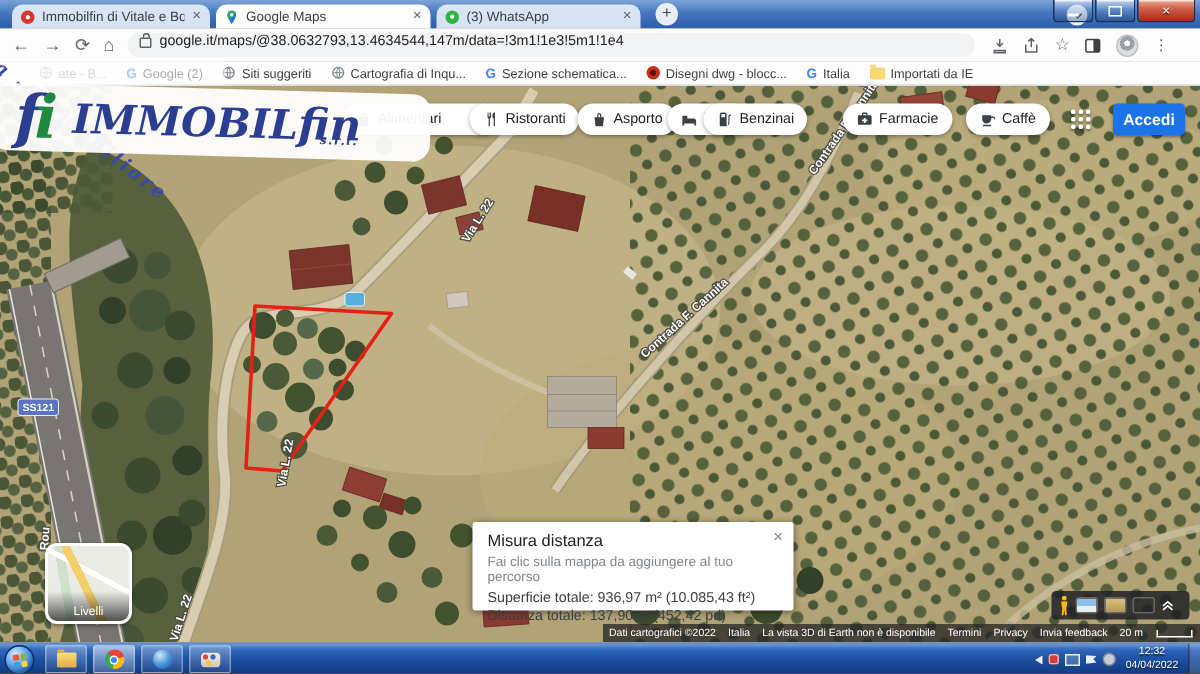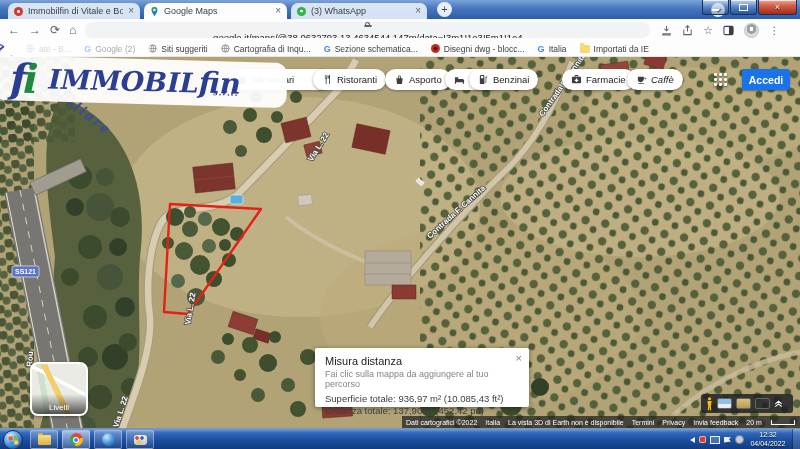--- a/index.html
+++ b/index.html
@@ -26,22 +26,22 @@
     background:linear-gradient(180deg,rgba(255,255,255,.55),rgba(120,160,210,.35) 45%,rgba(25,55,105,.4));
     box-shadow:inset 0 1px rgba(255,255,255,.7);display:flex;align-items:center;justify-content:center;color:#fff;}
   .winbtn.close{width:37px;background:linear-gradient(180deg,#efab9d,#d2604a 40%,#a32b15);}
   .glyph-min{width:7px;border-bottom:2px solid #fff;height:5px;}
   .glyph-max{width:7px;height:5px;border:1px solid #fff;}
   .glyph-x{font-size:9px;line-height:9px;color:#fff;text-shadow:0 1px 1px #5a1206;}
   
   .toolbar{position:absolute;left:0;top:19px;width:800px;height:22px;background:#fdfdfd;z-index:5;
     display:flex;align-items:center;gap:9px;padding:0 8px;box-sizing:border-box;}
   .navic{color:#5f6368;font-size:12px;line-height:12px;}
-  .addr{width:565px;height:16px;background:#f1f3f4;border-radius:9px;display:flex;align-items:center;
-    gap:5px;padding:0 8px;box-sizing:border-box;font-size:9.5px;color:#202124;white-space:nowrap;overflow:hidden;flex-direction:column;}
+  .addr{width:565px;height:16px;background:#f1f3f4;border-radius:9px;display:flex;align-items:flex-start;
+    gap:5px;padding:0 8px;box-sizing:border-box;font-size:9.5px;color:#202124;white-space:nowrap;overflow:hidden;}
   .lock{width:6px;height:5px;border:1px solid #5f6368;border-radius:1px;position:relative;margin-top:3px;}
   .lock:before{content:"";position:absolute;left:0.5px;top:-4px;width:3px;height:3px;border:1px solid #5f6368;border-bottom:none;border-radius:3px 3px 0 0;}
   .tb-right{display:flex;align-items:center;gap:10px;margin-left:2px;color:#5f6368;}
   .avatar{width:13px;height:13px;border-radius:50%;background:radial-gradient(circle at 50% 38%,#fff 0 18%,#9aa0a6 20% 45%,#dadce0 48%);border:1px solid #bdc1c6;}
   .dots{font-size:10px;color:#5f6368;}
   
   .bookmarks{position:absolute;left:0;top:41px;width:800px;height:16px;background:#fdfdfd;z-index:5;
     border-bottom:1px solid #e4e6e8;display:flex;align-items:center;gap:13px;padding:0 0 0 26px;box-sizing:border-box;
     font-size:8.5px;color:#3c4043;white-space:nowrap;}
   .bm{display:flex;align-items:center;gap:4px;}
@@ -354,21 +354,21 @@
           <path d="M2 11V2.5C2 1.7 2.7 1 3.5 1h2C6.3 1 7 1.7 7 2.5V11H2zM3.2 2.2v2.3h2.6V2.2H3.2zM8 3.5l1.8-1 .5.8-1.2.7v4.5c0 .9-.6 1.5-1.1 1.6V9c.2-.1.3-.3.3-.5V3.5z"></path>
         </svg>
       <span>Benzinai</span>
     </div>
     <div class="chip" style="left:562px;">
       <svg viewBox="0 0 12 12" width="11" height="11" fill="#3c4043">
           <path d="M4 3V2c0-.6.4-1 1-1h2c.6 0 1 .4 1 1v1h2a1 1 0 0 1 1 1v5a1 1 0 0 1-1 1H2a1 1 0 0 1-1-1V4a1 1 0 0 1 1-1h2zm.9 0h2.2v-.9H4.9V3zM5.3 5v1.2H4.1v1.3h1.2v1.2h1.4V7.5h1.2V6.2H6.7V5H5.3z"></path>
         </svg>
       <span>Farmacie</span>
     </div>
-    <div class="chip" style="left:627px;font-style:italic;">
+    <div class="chip" style="left:644px;">
       <svg viewBox="0 0 12 12" width="11" height="11" fill="#3c4043">
           <path d="M2 3h6.5v1H10a1.3 1.3 0 0 1 0 2.6H8.3A3.2 3.2 0 0 1 5.3 9H5A3 3 0 0 1 2 6V3zm6.5 2v1.5H10a.6.6 0 0 0 0-1.5H8.5zM2.5 10h6v1h-6v-1z"></path>
         </svg>
       <span>Caffè</span>
     </div>
 
     <div class="appsgrid">
       <i></i>
         <i></i>
         <i></i>

